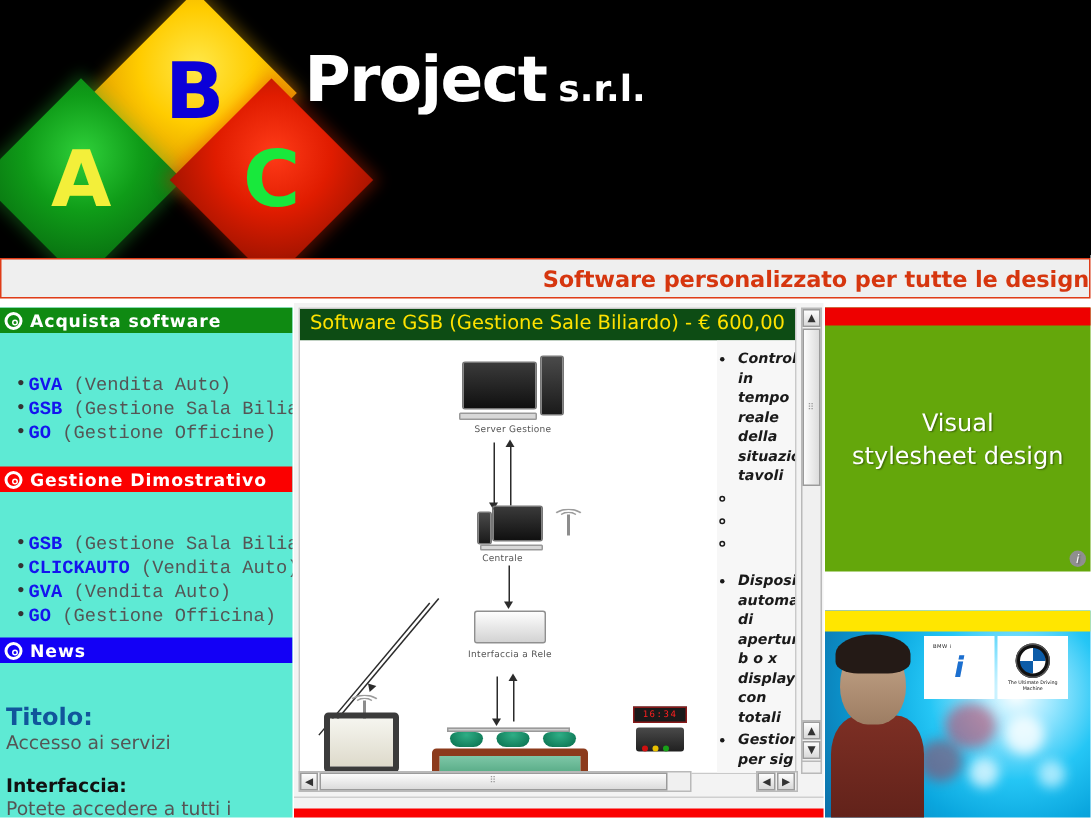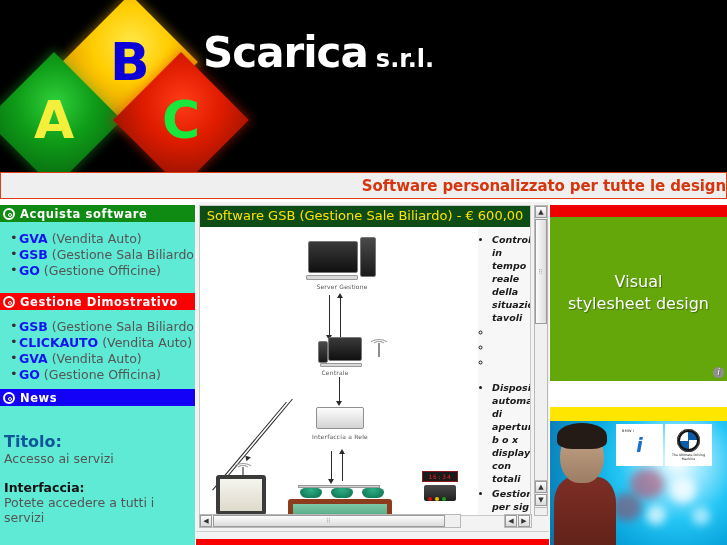--- a/index.html
+++ b/index.html
@@ -109,21 +109,21 @@
   .bullseye {
     width: 12px; height: 12px; border-radius: 50%;
     border: 2px solid #ffffff;
     position: relative; margin-right: 5px; flex: none;
   }
   .bullseye::after {
     content: ""; position: absolute; left: 3px; top: 3px;
     width: 2px; height: 2px; border-radius: 50%;
     border: 1px solid #ffffff;
   }
-  .link-list { list-style: none; margin: 9px 0 0 0; padding: 0 0 0 10px; }
+  .link-list { list-style: none; margin: 27px 0 0 0; padding: 0 0 0 10px; font-family: Liberation Mono, monospace; }
   .link-list li {
     font-size: 12.5px;
     color: #555555;
     line-height: 16px;
     padding-left: 9px;
     position: relative;
     white-space: nowrap;
   }
   .link-list li::before {
     content: "\2022";
@@ -371,21 +371,21 @@
       <span>B</span>
     </div>
     <div class="diamond dia-a">
       <span>A</span>
     </div>
     <div class="diamond dia-c">
       <span>C</span>
     </div>
   </div>
   <div class="brand">
-    <span class="brand-main">Scarica</span><span class="brand-sub">s.r.l.</span>
+    <span class="brand-main">Project</span><span class="brand-sub">s.r.l.</span>
   </div>
 </div>
 
 <div class="tagline-bar">
   <div class="tagline">Software personalizzato per tutte le design</div>
 </div>
 
 <div class="content">
 
   <div class="sidebar">

